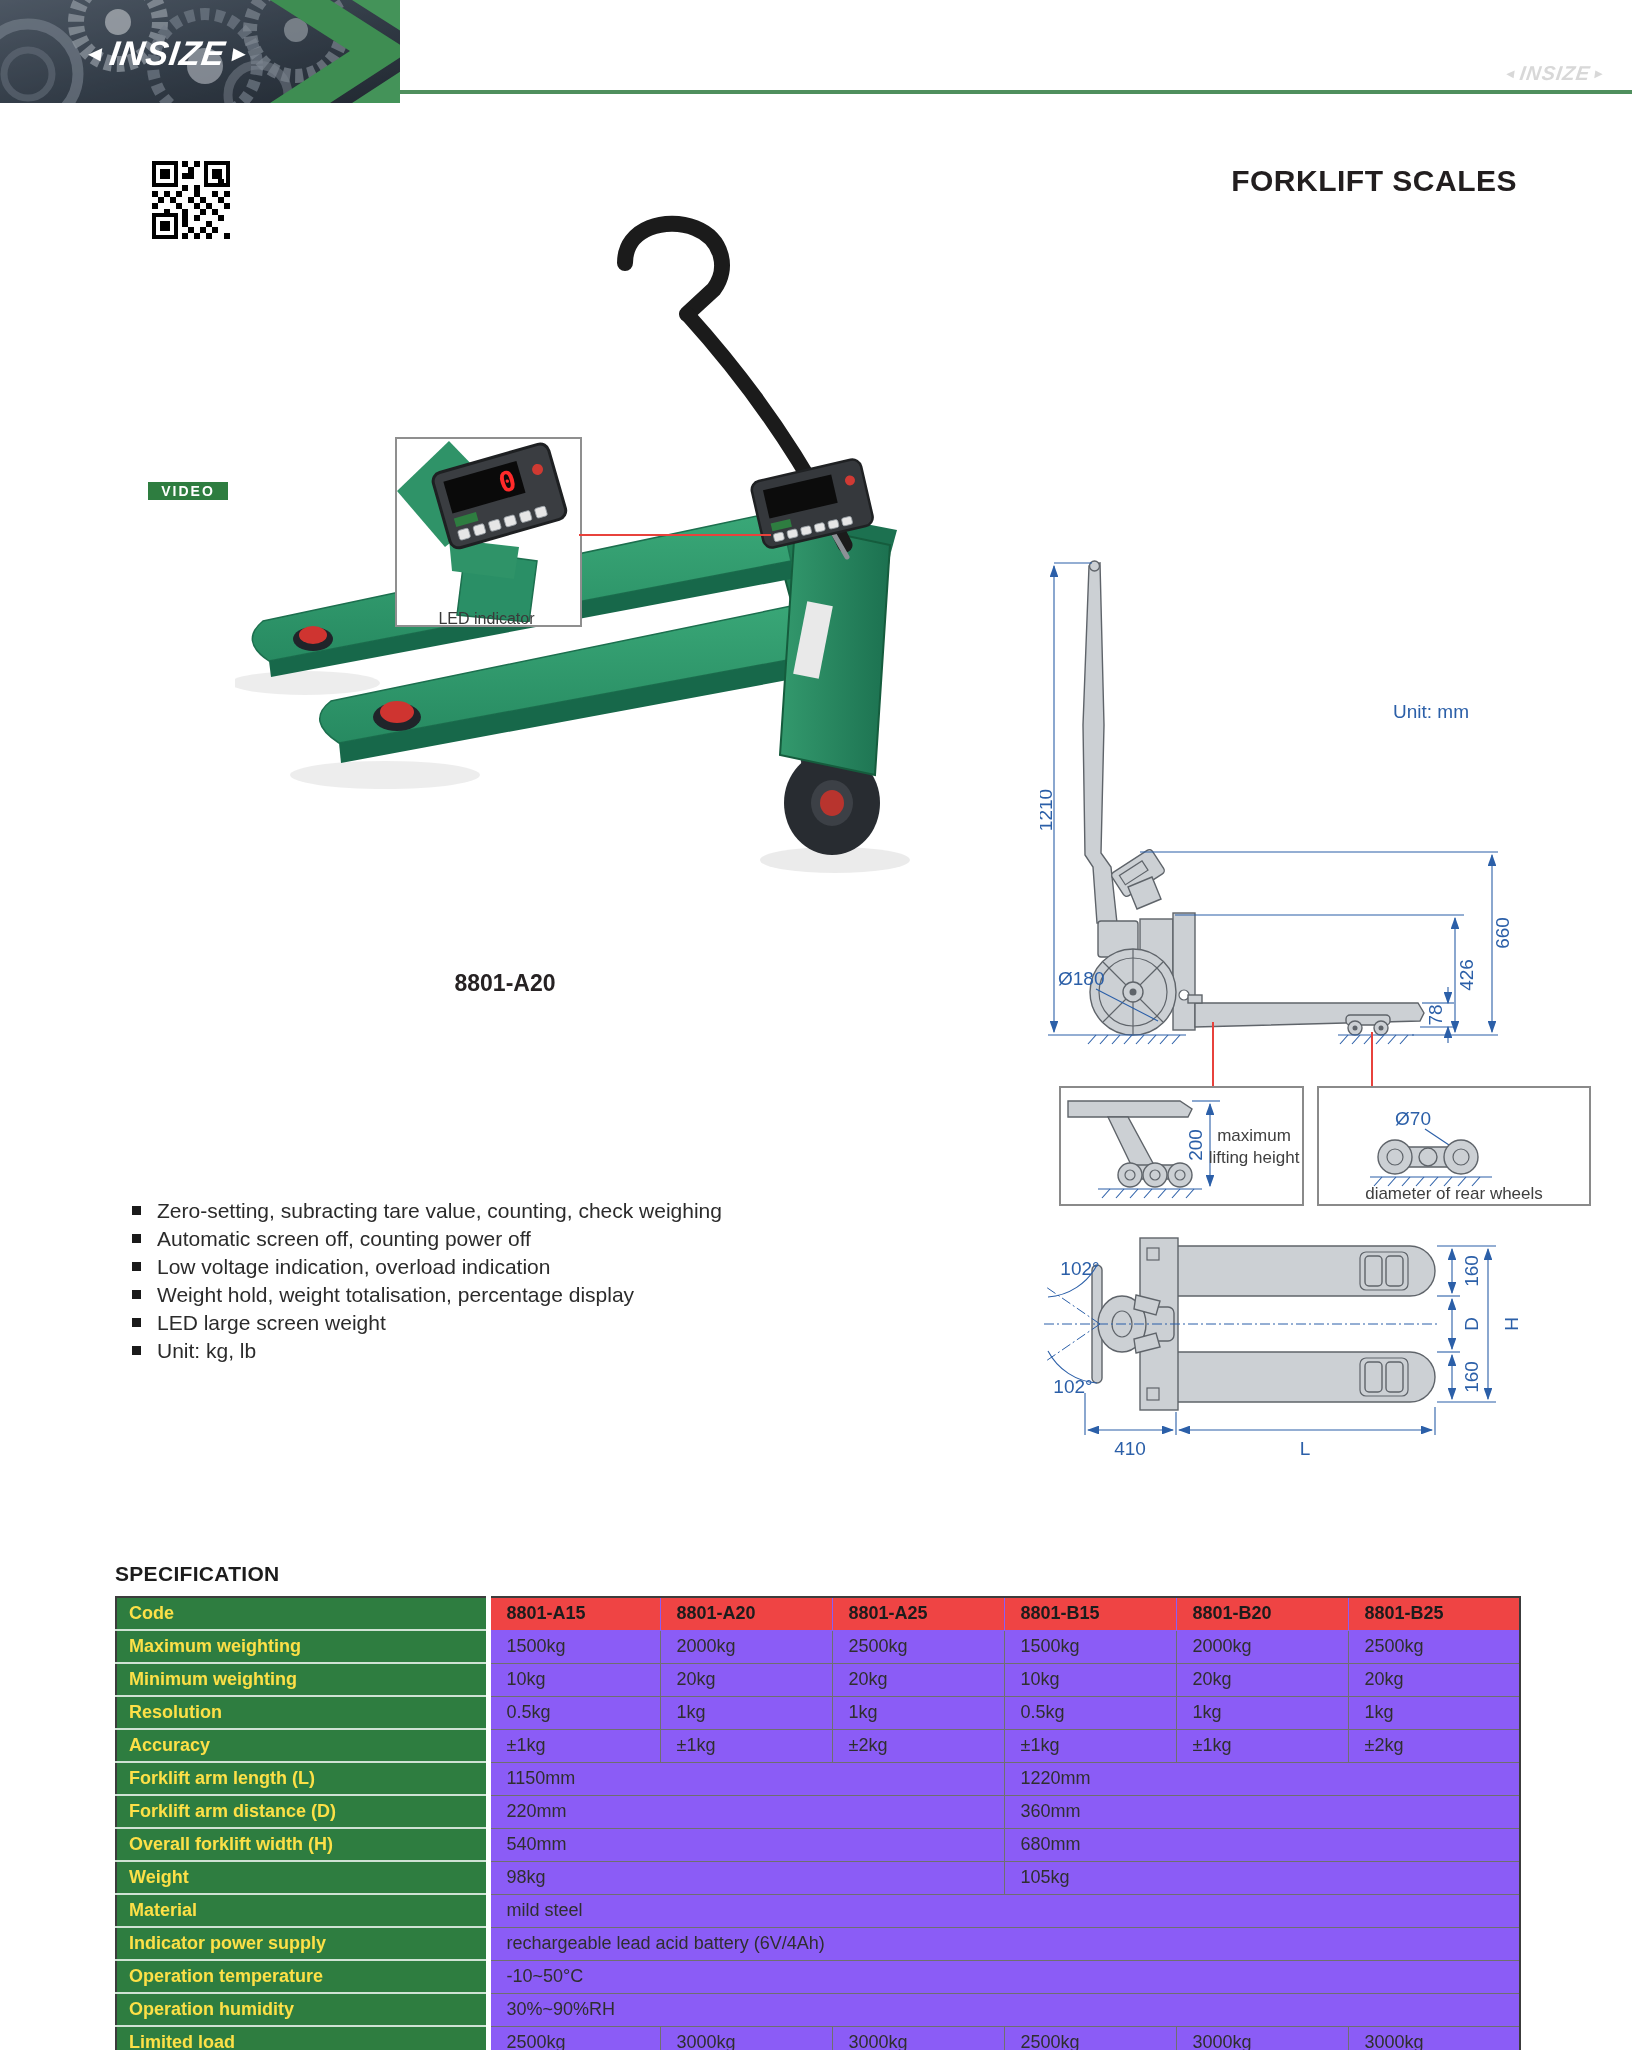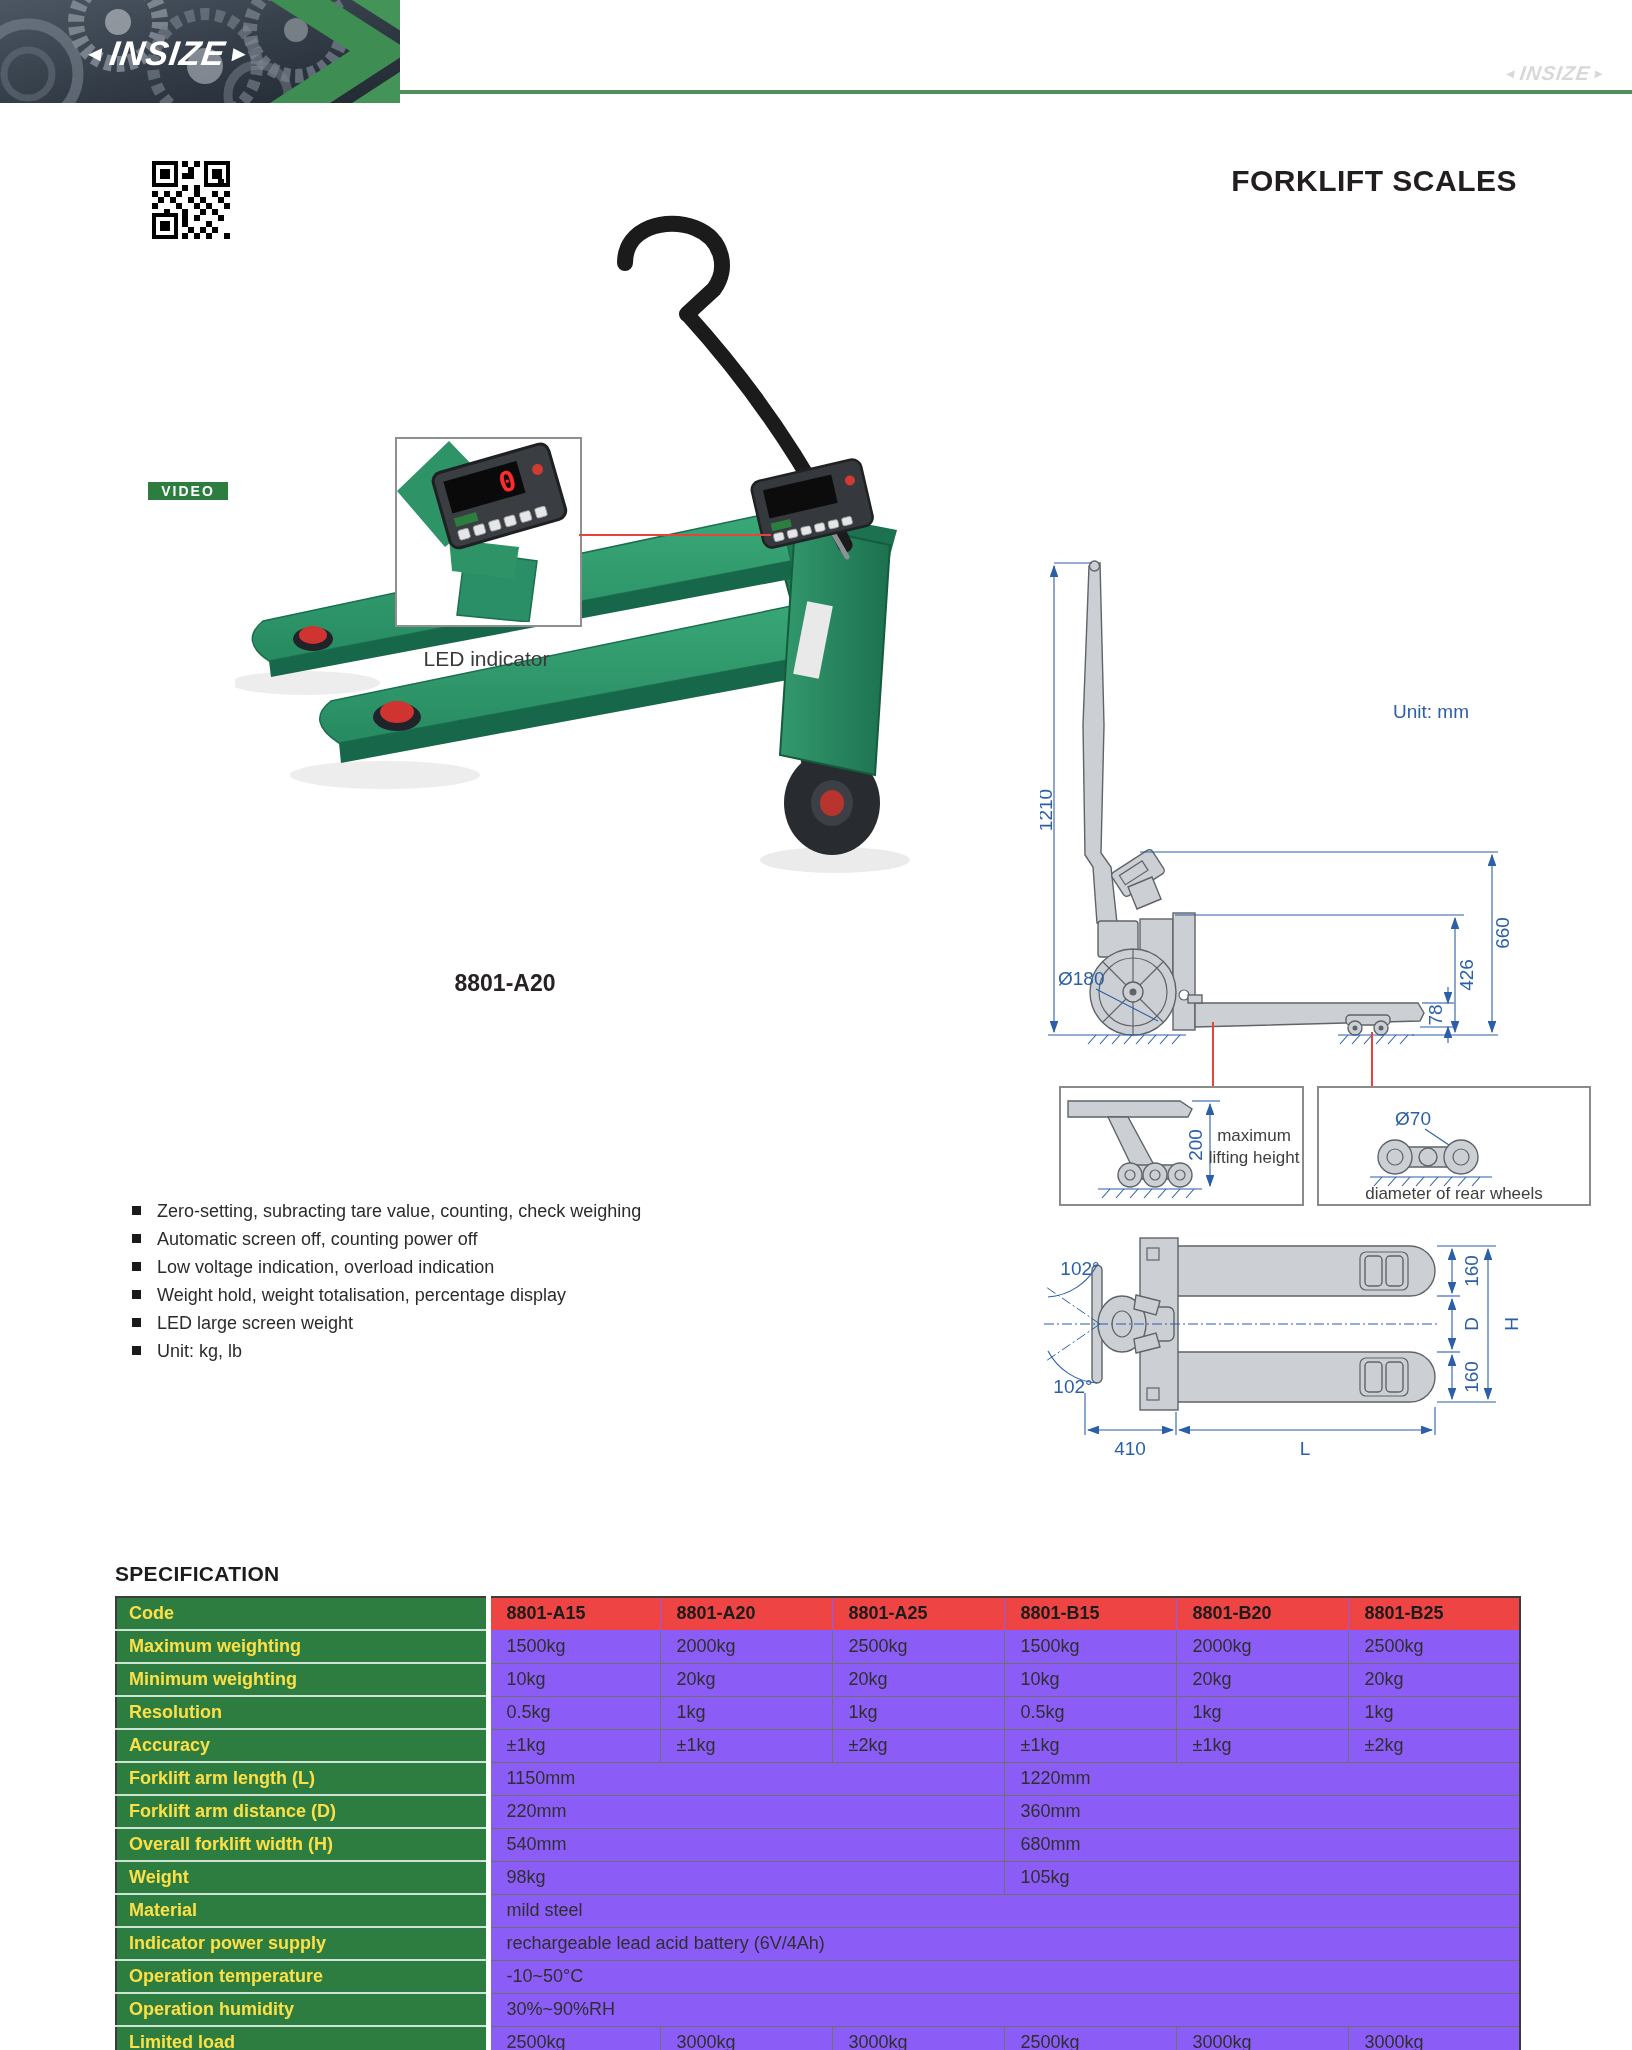--- a/index.html
+++ b/index.html
@@ -23,29 +23,29 @@
 
   
   .qr-wrap{left:151px;top:161px;width:80px;}
   .video-badge{left:148px;top:239px;width:80px;height:18px;background:#2e7d40;
         color:#fff;font-weight:bold;font-size:14px;letter-spacing:2px;
         display:flex;align-items:center;justify-content:center;}
 
   
   .led-box{left:395px;top:437px;width:183px;height:186px;background:#fff;
         border:2px solid #8f8f8f;overflow:hidden;}
-  .led-label{left:395px;top:647px;width:183px;text-align:center;font-size:21px;color:#3a3a3a;}
+  .led-label{left:395px;top:610px;width:183px;text-align:center;font-size:16px;color:#3a3a3a;}
   .callout-line{left:579px;top:534px;width:192px;height:2px;background:#e8423c;}
   .model-label{left:395px;top:970px;width:220px;text-align:center;
         font-size:23px;font-weight:bold;color:#262223;}
 
   
   .features{left:130px;top:1200px;width:680px;list-style:none;margin:0;padding:0;}
   .features li{display:flex;align-items:flex-start;margin-bottom:6px;
-        font-size:18px;color:#2b2b2b;line-height:22px;}
+        font-size:21px;color:#2b2b2b;line-height:22px;}
   .features .sq{width:9px;height:9px;background:#1a1a1a;flex:0 0 9px;
         margin:6px 16px 0 2px;}
 
   
   .spec-heading{left:115px;top:1562px;font-size:21px;font-weight:bold;color:#1c1c1c;letter-spacing:.3px;text-align:right;}
   .spec-table{left:115px;top:1596px;border-collapse:collapse;table-layout:fixed;
         width:1404px;border:2px solid #3c3c3c;font-size:18px;}
   .spec-table td{line-height:21px;padding:5px 8px 5px 12px;overflow:hidden;white-space:nowrap;}
   .spec-table td.lbl{background:#2e7d40;color:#fde047;font-weight:bold;
         border-bottom:2px solid #cfe3d4;border-right:5px solid #ffffff;}

